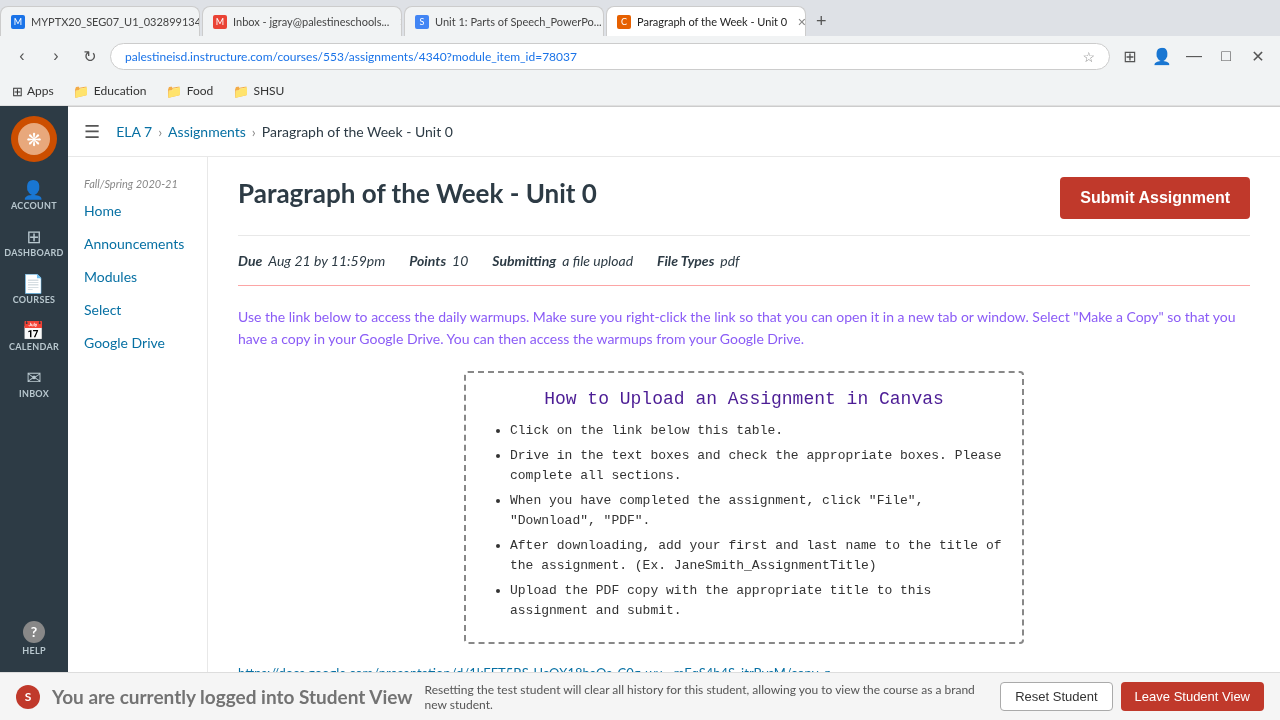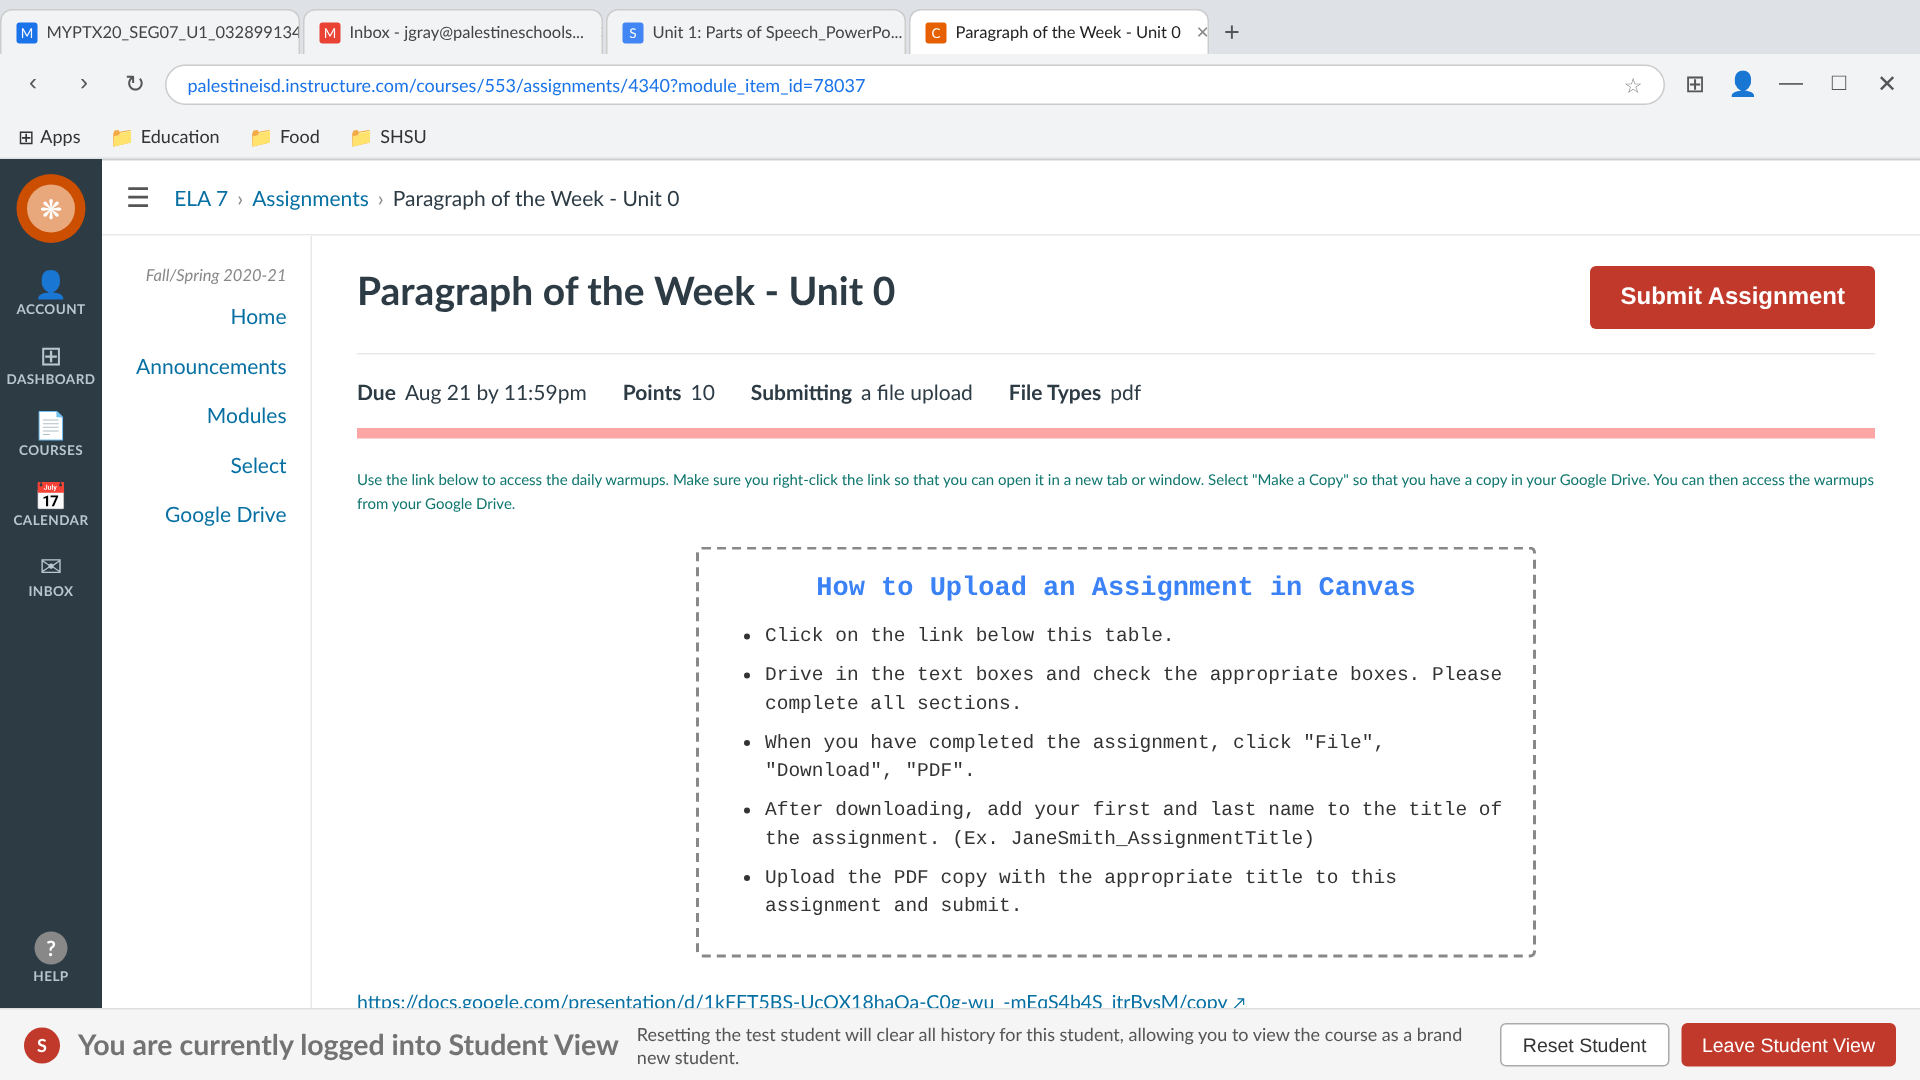--- a/index.html
+++ b/index.html
@@ -237,21 +237,20 @@
       overflow: hidden;
     }
 
     .course-nav {
       width: 140px;
       background: #fff;
       border-right: 1px solid #e8e8e8;
       padding: 16px 0;
       overflow-y: auto;
       flex-shrink: 0;
-      text-align: right;
     }
 
     .course-nav-label {
       font-size: 11px;
       color: #888;
       padding: 4px 16px;
       font-style: italic;
     }
 
     .course-nav-item {
@@ -295,49 +294,50 @@
       cursor: pointer;
       white-space: nowrap;
     }
 
     .assignment-meta {
       display: flex;
       gap: 24px;
       align-items: flex-end;
       padding: 16px 0;
       border-top: 1px solid #e8e8e8;
-      border-bottom: 7px solid #fca5a5;
+      border-bottom: 1px solid #fca5a5;
       margin-bottom: 20px;
+      font-style: italic;
     }
     .meta-item { display: flex; gap: 6px; align-items: center; }
     .meta-label { font-weight: bold; color: #2d3b45; font-size: 14px; }
     .meta-value { color: #2d3b45; font-size: 14px; }
 
     .assignment-instructions {
-      font-size: 10px;
-      color: #0f766e;
+      font-size: 14px;
+      color: #8b5cf6;
       line-height: 1.6;
       margin-bottom: 20px;
     }
 
     
     .canvas-instructions-box {
       border: 2px dashed #888;
       border-radius: 4px;
       padding: 16px 20px;
       margin: 20px auto;
       max-width: 560px;
       background: #fff;
     }
     .box-title {
       font-size: 18px;
-      font-weight: bold;
+      font-weight: normal;
       text-align: center;
       margin-bottom: 12px;
-      color: #3b82f6;
+      color: #4c1d95;
       font-family: 'Courier New', monospace;
     }
     .box-list {
       list-style: disc;
       padding-left: 24px;
     }
     .box-list li {
       font-size: 13px;
       margin-bottom: 6px;
       line-height: 1.5;

